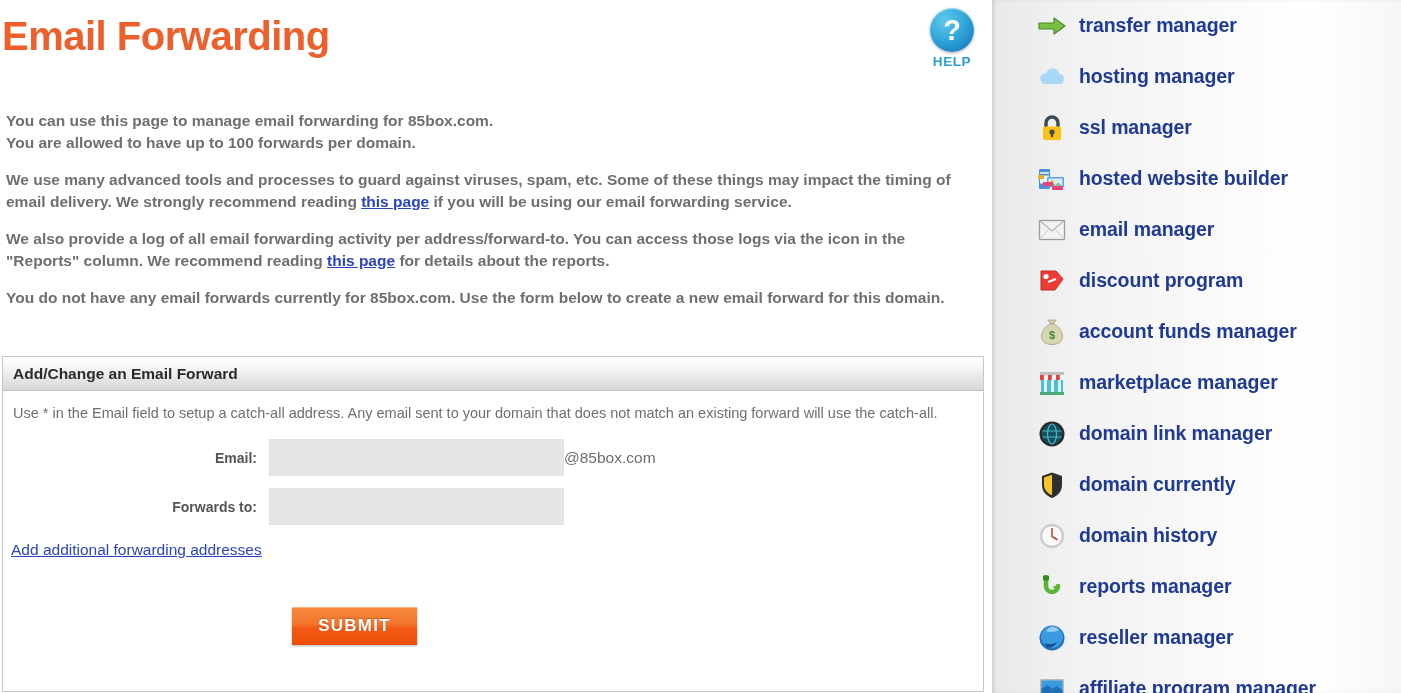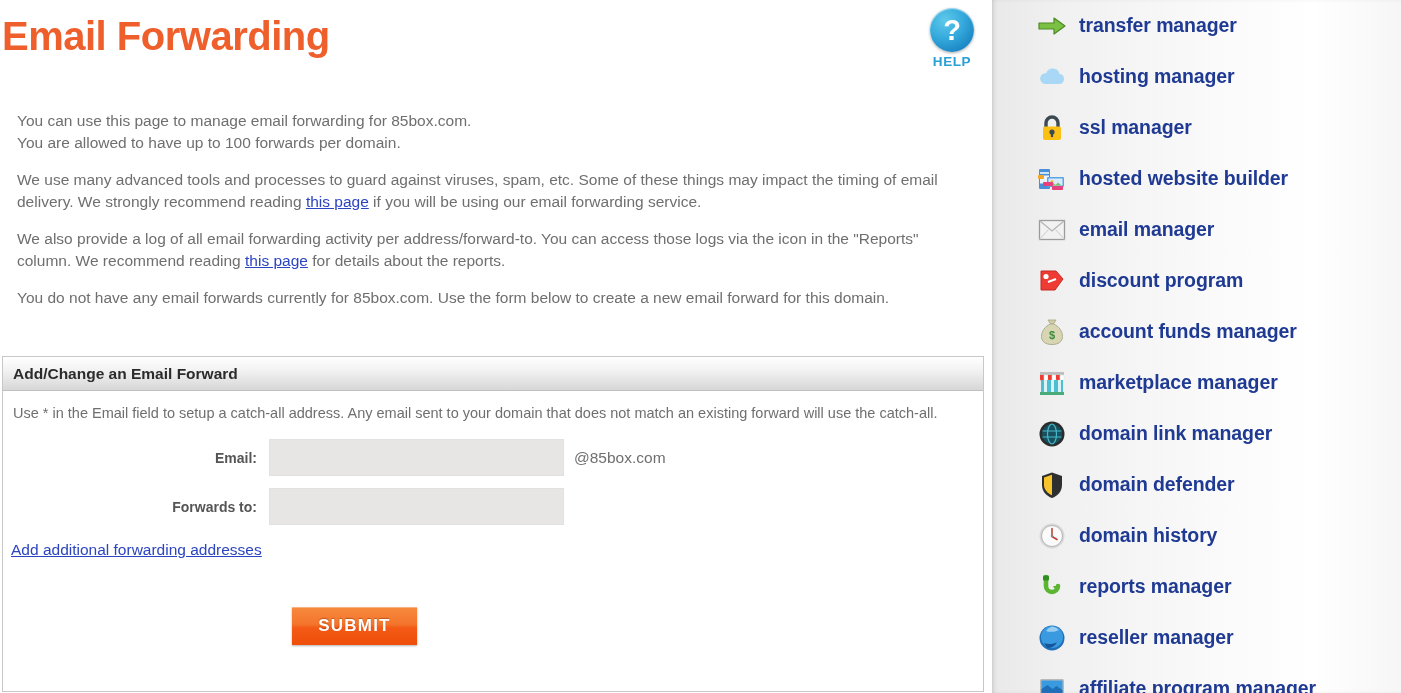--- a/index.html
+++ b/index.html
@@ -89,21 +89,22 @@
   .copy {
     position: absolute;
     left: 2px;
     width: 975px;
     top: 110px;
     font-size: 15.5px;
     line-height: 21.5px;
     color: #6f6f6f;
   }
   .copy p {
-    margin: 0 0 16px 15px;
+    margin: 0 0 16px 4px;
+    font-weight: bold;
   }
   .copy p.tight { margin-bottom: 16px; }
   .copy a, a.inline-link {
     color: #2b44c0;
     text-decoration: underline;
   }
 
   
   .panel {
     position: absolute;
@@ -163,21 +164,20 @@
     background: #e7e6e4;
     border: 1px solid #e2e1df;
     box-sizing: border-box;
     outline: none;
     font-size: 15px;
     color: #333;
     padding: 0 6px;
     font-family: "Liberation Sans", sans-serif;
   }
   .field-suffix {
-    margin-left: 10px;
     font-size: 15.5px;
     color: #6f6f6f;
   }
   .add-link-row {
     margin-top: 16px;
     margin-left: -2px;
   }
   .add-link {
     font-size: 15.5px;
     color: #2b44c0;
@@ -412,21 +412,21 @@
         <span class="nav-label">domain link manager</span>
       </li>
 
       <li class="nav-item">
         <span class="nav-icon">
           <svg width="24" height="28" viewBox="0 0 24 28">
             <path d="M12 1.5l10 3.5v9c0 6.5-4.5 11-10 13C6.5 25 2 20.5 2 14V5z" fill="#2f2f2f"></path>
             <path d="M12 3.8v20.5C7.6 22.4 4 18.5 4 14V6.4z" fill="#f7c52b"></path>
           </svg>
         </span>
-        <span class="nav-label">domain defender</span>
+        <span class="nav-label">domain currently</span>
       </li>
 
       <li class="nav-item">
         <span class="nav-icon">
           <svg width="28" height="28" viewBox="0 0 28 28">
             <circle cx="14" cy="14" r="12.5" fill="#d8d8d8"></circle>
             <circle cx="14" cy="14" r="10.5" fill="#fbfbfb" stroke="#b5b5b5" stroke-width="1"></circle>
             <path d="M14 6.5v8l5 3" stroke="#c0392b" stroke-width="1.5" fill="none" stroke-linecap="round"></path>
             <circle cx="14" cy="14" r="1.3" fill="#888"></circle>
           </svg>

